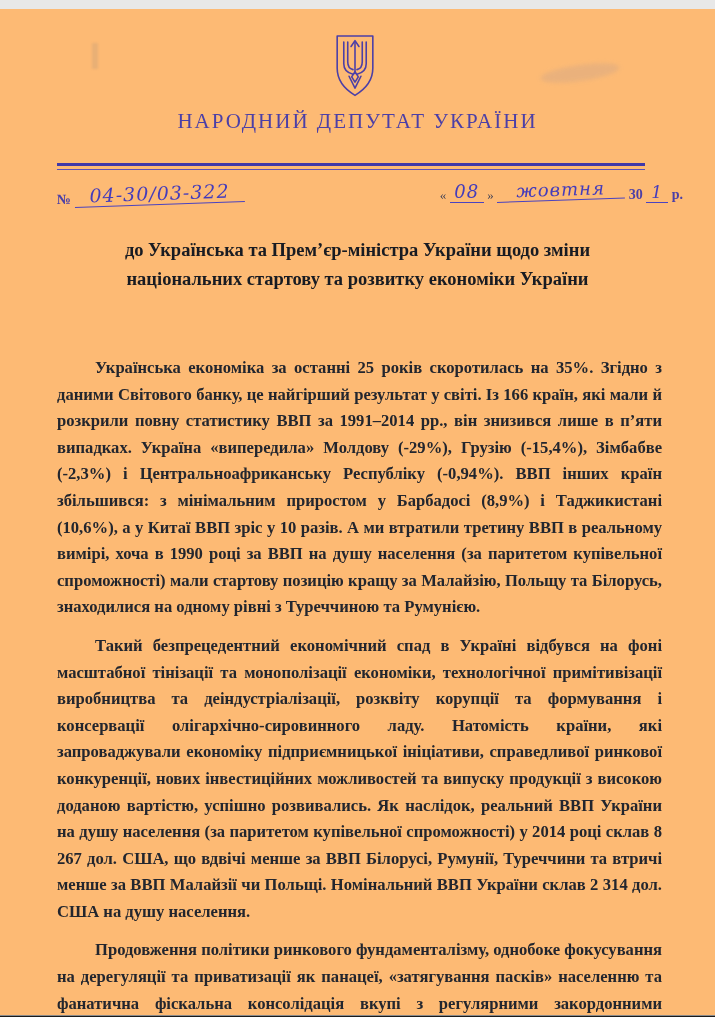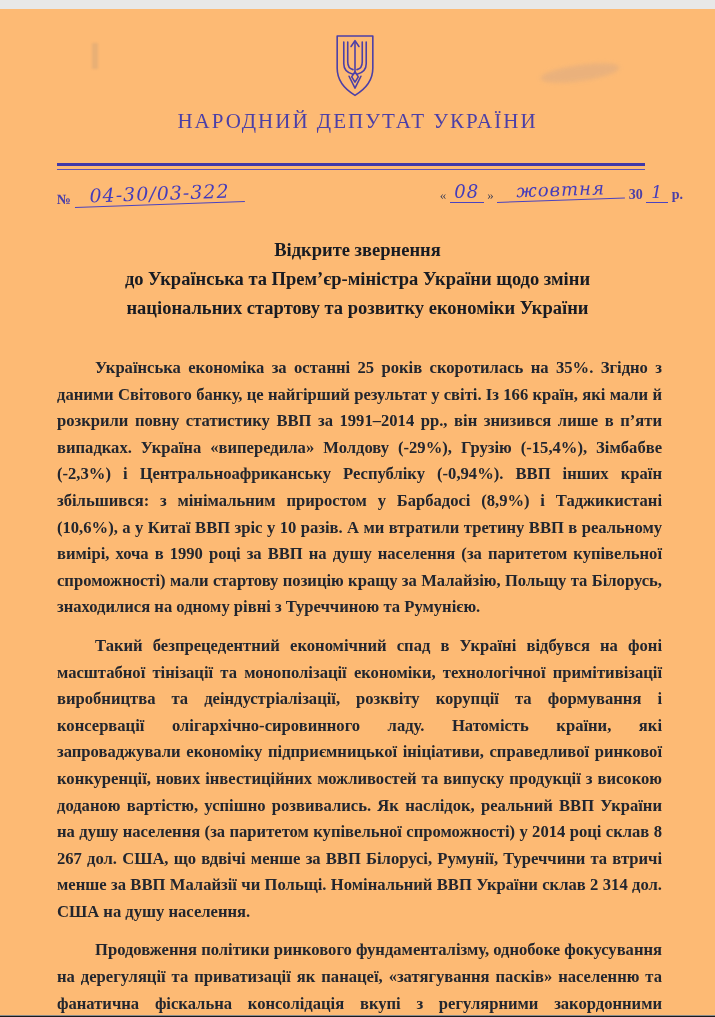--- a/index.html
+++ b/index.html
@@ -127,21 +127,20 @@
       <span class="blank day-blank handwritten">08</span>
       <span class="q">»</span>
       <span class="blank month-blank handwritten">жовтня</span>
       <span class="year-prefix">30</span>
       <span class="blank year-blank handwritten">1</span>
       <span class="year-unit">р.</span>
     </div>
   </div>
 
   <div class="doc-title">
-    <div>Відкрите звернення</div>
     <div>до Українська та Прем’єр-міністра України щодо зміни</div>
     <div>національних стартову та розвитку економіки України</div>
   </div>
 
   <div class="body-text">
     <p>Українська економіка за останні 25 років скоротилась на 35%.  Згідно з даними Світового банку, це найгірший результат у світі. Із 166 країн, які мали й розкрили повну статистику ВВП за 1991–2014 рр., він знизився лише в п’яти випадках. Україна «випередила» Молдову (-29%), Грузію (-15,4%), Зімбабве (-2,3%) і Центральноафриканську Республіку (-0,94%). ВВП інших країн збільшився: з мінімальним приростом у Барбадосі (8,9%) і Таджикистані (10,6%), а у Китаї ВВП зріс у 10 разів. А ми втратили третину ВВП в реальному вимірі, хоча в 1990 році за ВВП на душу населення (за паритетом купівельної спроможності) мали стартову позицію кращу за Малайзію, Польщу та Білорусь, знаходилися на одному рівні з Туреччиною та Румунією.</p>
     <p>Такий безпрецедентний економічний спад в Україні відбувся на фоні масштабної тінізації та монополізації економіки, технологічної примітивізації виробництва та деіндустріалізації, розквіту корупції та формування і консервації олігархічно-сировинного ладу. Натомість країни, які запроваджували економіку підприємницької ініціативи, справедливої ринкової конкуренції, нових інвестиційних можливостей та випуску продукції з високою доданою вартістю, успішно розвивались. Як наслідок, реальний ВВП України на душу населення (за паритетом купівельної спроможності) у 2014 році склав 8 267 дол. США, що вдвічі менше за ВВП Білорусі, Румунії, Туреччини та втричі менше за ВВП Малайзії чи Польщі. Номінальний ВВП України склав 2 314 дол. США на душу населення.</p>
     <p>Продовження політики ринкового фундаменталізму, однобоке фокусування на дерегуляції та приватизації як панацеї, «затягування пасків» населенню та фанатична фіскальна консолідація вкупі з регулярними закордонними запозиченнями, а також обмежувальна кредитно-грошова політика НБУ</p>
   </div>
 

